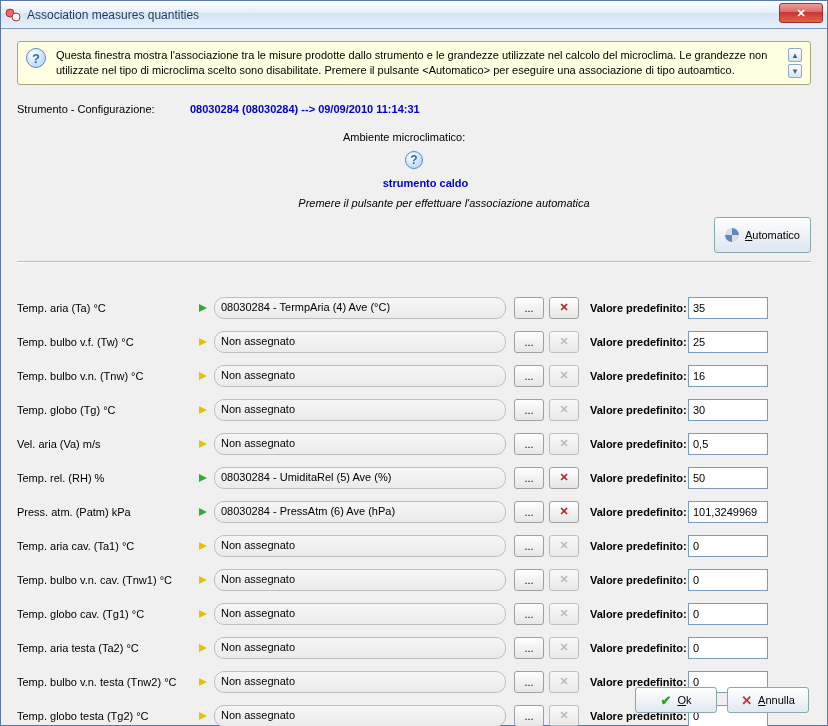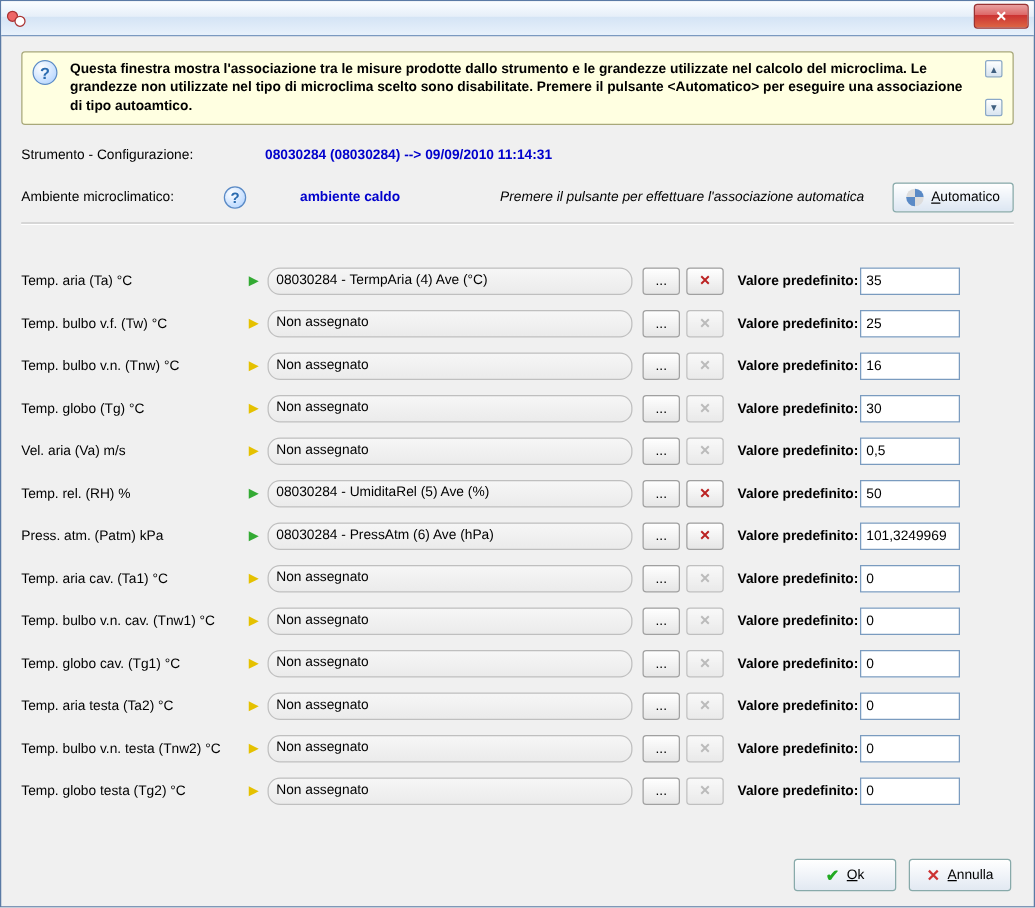--- a/index.html
+++ b/index.html
@@ -69,21 +69,20 @@
     align-items: center;
     justify-content: center;
     color: #2b6cb0;
     font-weight: bold;
     font-size: 13px;
     flex-shrink: 0;
   }
   .info-text {
     flex: 1;
     line-height: 1.35;
-    font-weight: bold;
   }
   .info-scroll {
     width: 14px;
     display: flex;
     flex-direction: column;
     justify-content: space-between;
     align-self: stretch;
   }
   .scroll-btn {
     width: 14px; height: 14px;
@@ -94,37 +93,37 @@
     align-items: center;
     justify-content: center;
     font-size: 9px;
     color: #406080;
     cursor: pointer;
   }
   .meta-row {
     margin-top: 18px;
     display: flex;
     align-items: center;
-    gap: 22px;
   }
   .meta-label { width: 150px; }
   .meta-blue { color: #0000cc; font-weight: bold; padding-left: 23px; }
   .ambient-row {
     margin-top: 16px;
     display: flex;
     align-items: center;
-    gap: 20px;
+    gap: 8px;
+    flex-direction: column;
   }
   .ambient-row .hint {
     margin-left: 60px;
     font-style: italic;
   }
   .btn-auto {
     margin-left: auto;
-    height: 24px;
+    height: 36px;
     padding: 0 10px;
     background: linear-gradient(to bottom, #fff, #dce6f2);
     border: 1px solid #8aa;
     border-radius: 3px;
     display: flex;
     align-items: center;
     gap: 6px;
     cursor: pointer;
   }
   .auto-icon {
@@ -226,20 +225,21 @@
 </head>
 <body>
 
 <div class="window">
 
   <div class="titlebar">
     <svg class="app-icon" viewBox="0 0 16 16">
       <circle cx="5" cy="6" r="4" fill="#e66" stroke="#a33"></circle>
       <circle cx="11" cy="10" r="4" fill="#fff" stroke="#a33"></circle>
     </svg>
+    <span class="window-title">Association measures quantities</span>
     <div class="close-btn">
       <span>✕</span>
     </div>
   </div>
 
   <div class="content">
 
     <div class="info-box">
       <div class="help-icon">?</div>
       <div class="info-text">Questa finestra mostra l'associazione tra le misure prodotte dallo strumento e le grandezze utilizzate nel calcolo del microclima. Le grandezze non utilizzate nel tipo di microclima scelto sono disabilitate. Premere il pulsante &lt;Automatico&gt; per eseguire una associazione di tipo autoamtico.</div>
@@ -250,21 +250,21 @@
     </div>
 
     <div class="meta-row">
       <span class="meta-label">Strumento - Configurazione:</span>
       <span class="meta-blue">08030284 (08030284) --&gt; 09/09/2010 11:14:31</span>
     </div>
 
     <div class="ambient-row">
       <span style="width:142px">Ambiente microclimatico:</span>
       <div class="help-icon" style="width:18px;height:18px;font-size:12px">?</div>
-      <span class="meta-blue">ambiente caldo</span>
+      <span class="meta-blue">strumento caldo</span>
       <span class="hint">Premere il pulsante per effettuare l'associazione automatica</span>
       <div class="btn-auto">
         <div class="auto-icon"></div>
         <span class="underline-first">Automatico</span>
       </div>
     </div>
 
     <div class="divider"></div>
 
     <div class="rows" id="rows-container">

